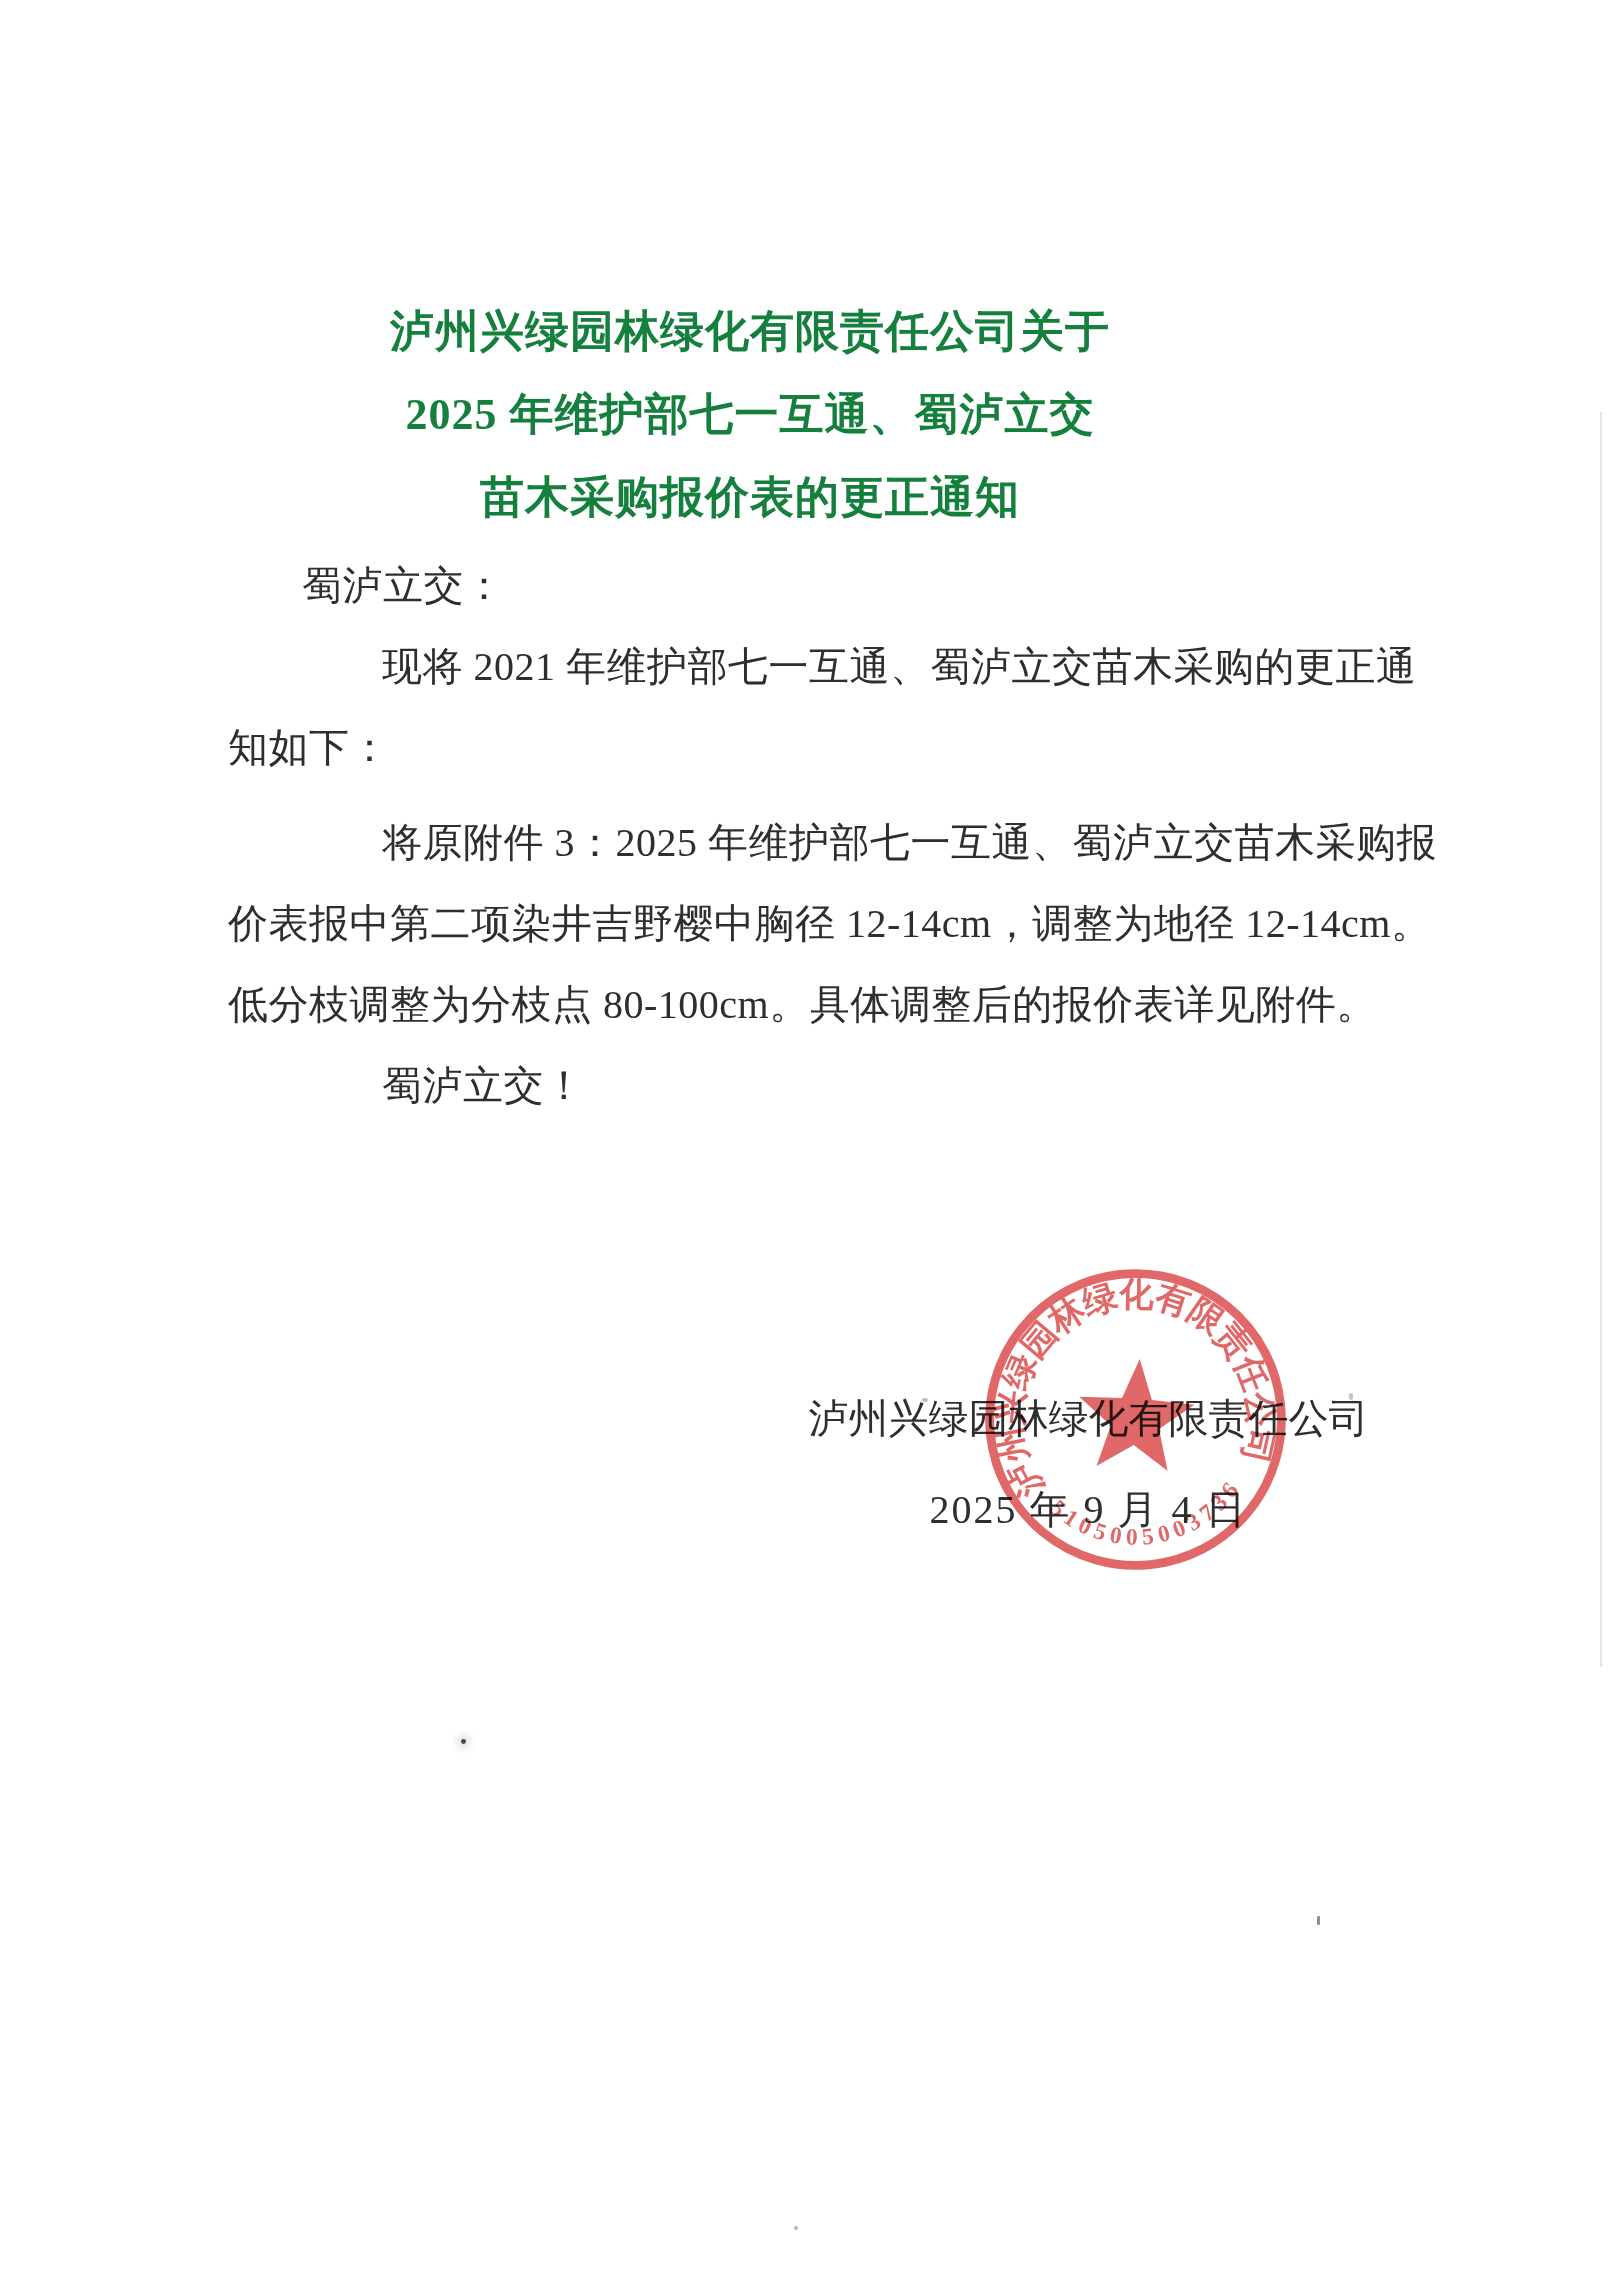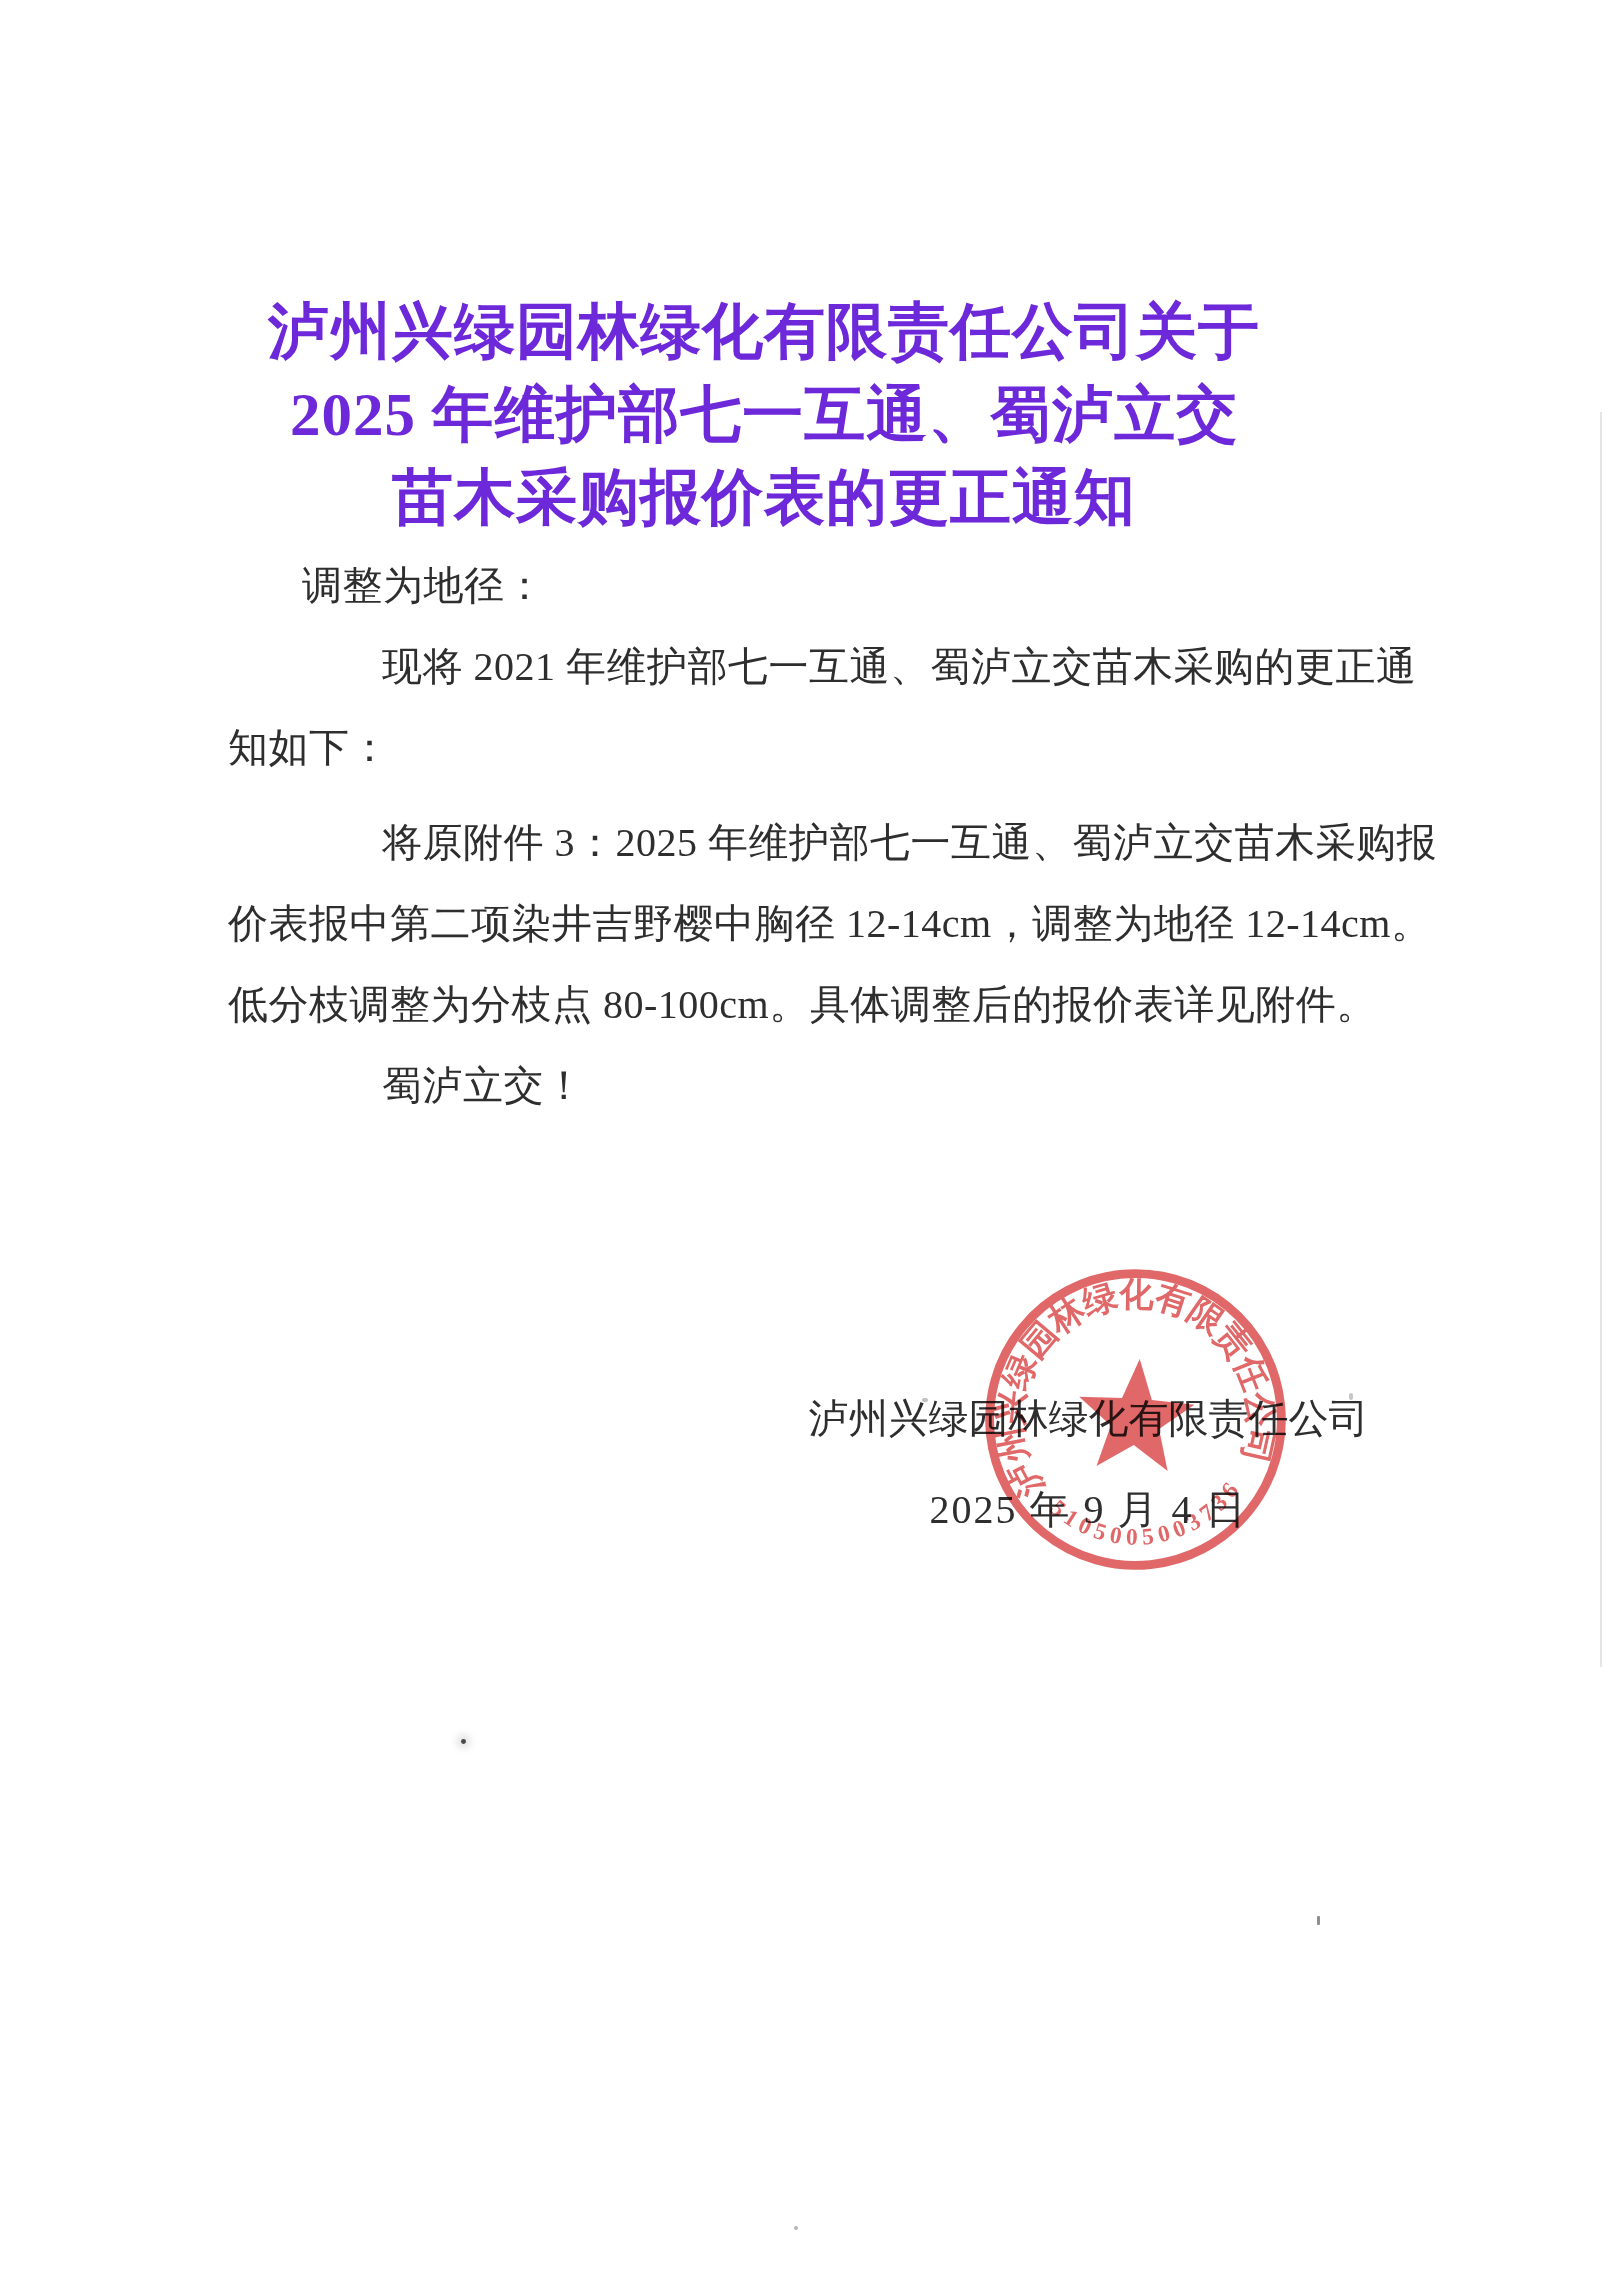--- a/index.html
+++ b/index.html
@@ -11,27 +11,27 @@
   .page {
     position: relative;
     width: 1620px; height: 2292px;
     background: #ffffff;
     overflow: hidden;
     color: #262626;
   }
   
   .title-block {
     position: absolute;
-    left: 149px; top: 290px; width: 1230px;
+    left: 135px; top: 290px; width: 1230px;
     text-align: center;
     font-weight: 700;
-    font-size: 61px;
+    font-size: 44px;
     line-height: 83px;
     letter-spacing: 1px;
-    color: #6d28d9;
+    color: #15803d;
   }
   
   .body-block {
     position: absolute;
     left: 228px; top: 545px; width: 1147px;
     font-size: 40px;
     line-height: 81px;
     color: #2e2e2e;
     letter-spacing: 0.5px;
   }
@@ -85,21 +85,21 @@
 
 <div class="page">
 
   <div class="title-block">
     <div class="line">泸州兴绿园林绿化有限责任公司关于</div>
     <div class="line">2025 年维护部七一互通、蜀泸立交</div>
     <div class="line">苗木采购报价表的更正通知</div>
   </div>
 
   <div class="body-block">
-    <div class="line salutation">调整为地径：</div>
+    <div class="line salutation">蜀泸立交：</div>
 
     <div class="line indent-first">现将 2021 年维护部七一互通、蜀泸立交苗木采购的更正通</div>
     <div class="line">知如下：</div>
 
     <div class="line indent-first para-gap">将原附件 3：2025 年维护部七一互通、蜀泸立交苗木采购报</div>
     <div class="line">价表报中第二项染井吉野樱中胸径 12-14cm，调整为地径 12-14cm。</div>
     <div class="line">低分枝调整为分枝点 80-100cm。具体调整后的报价表详见附件。</div>
 
     <div class="line indent-first">蜀泸立交！</div>
   </div>

